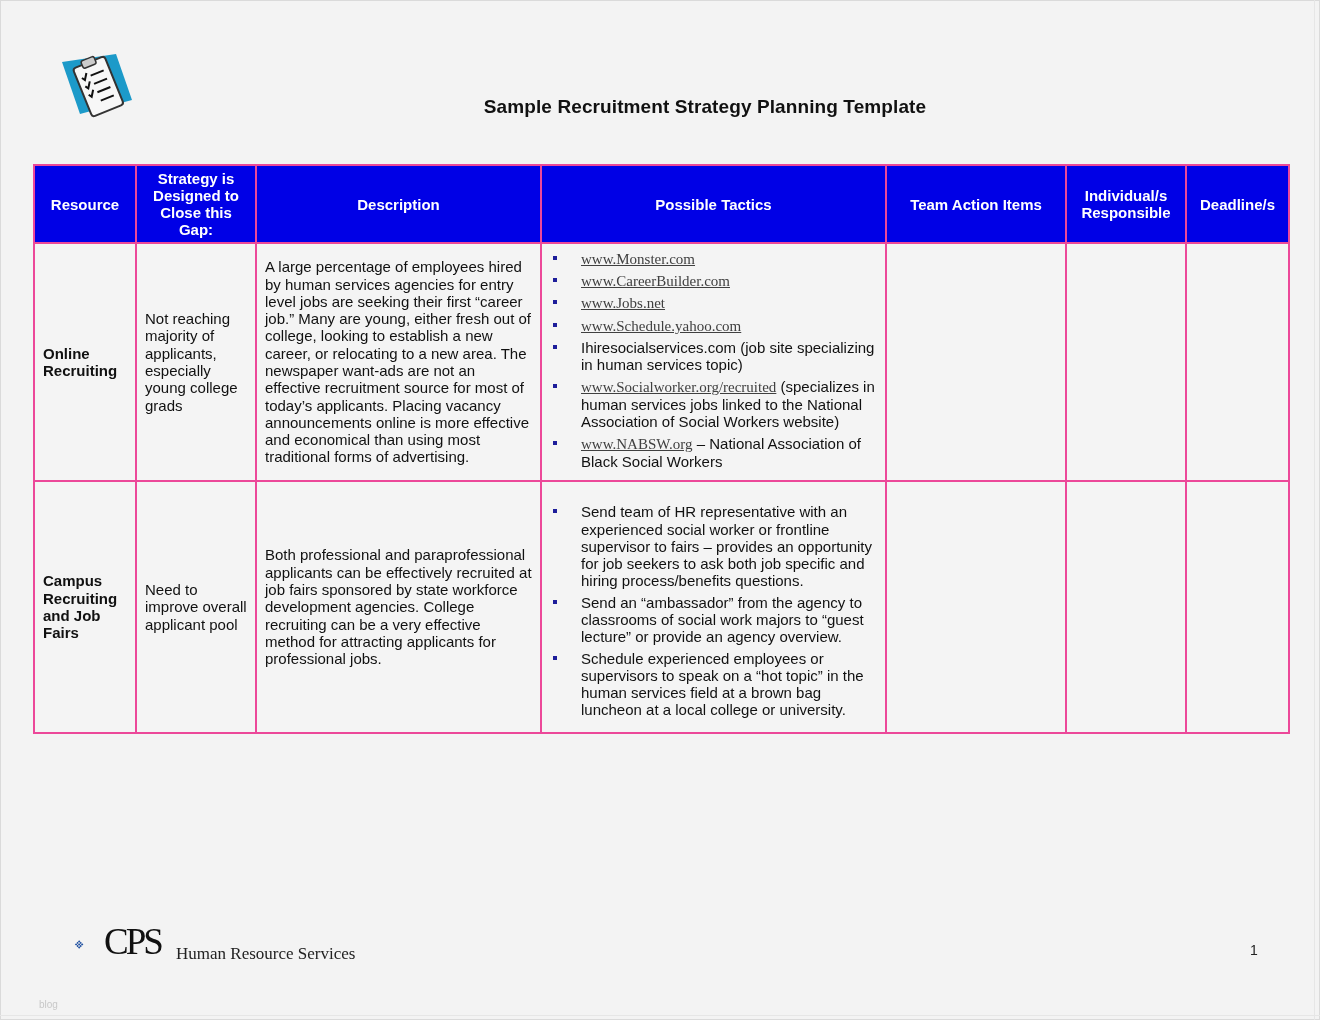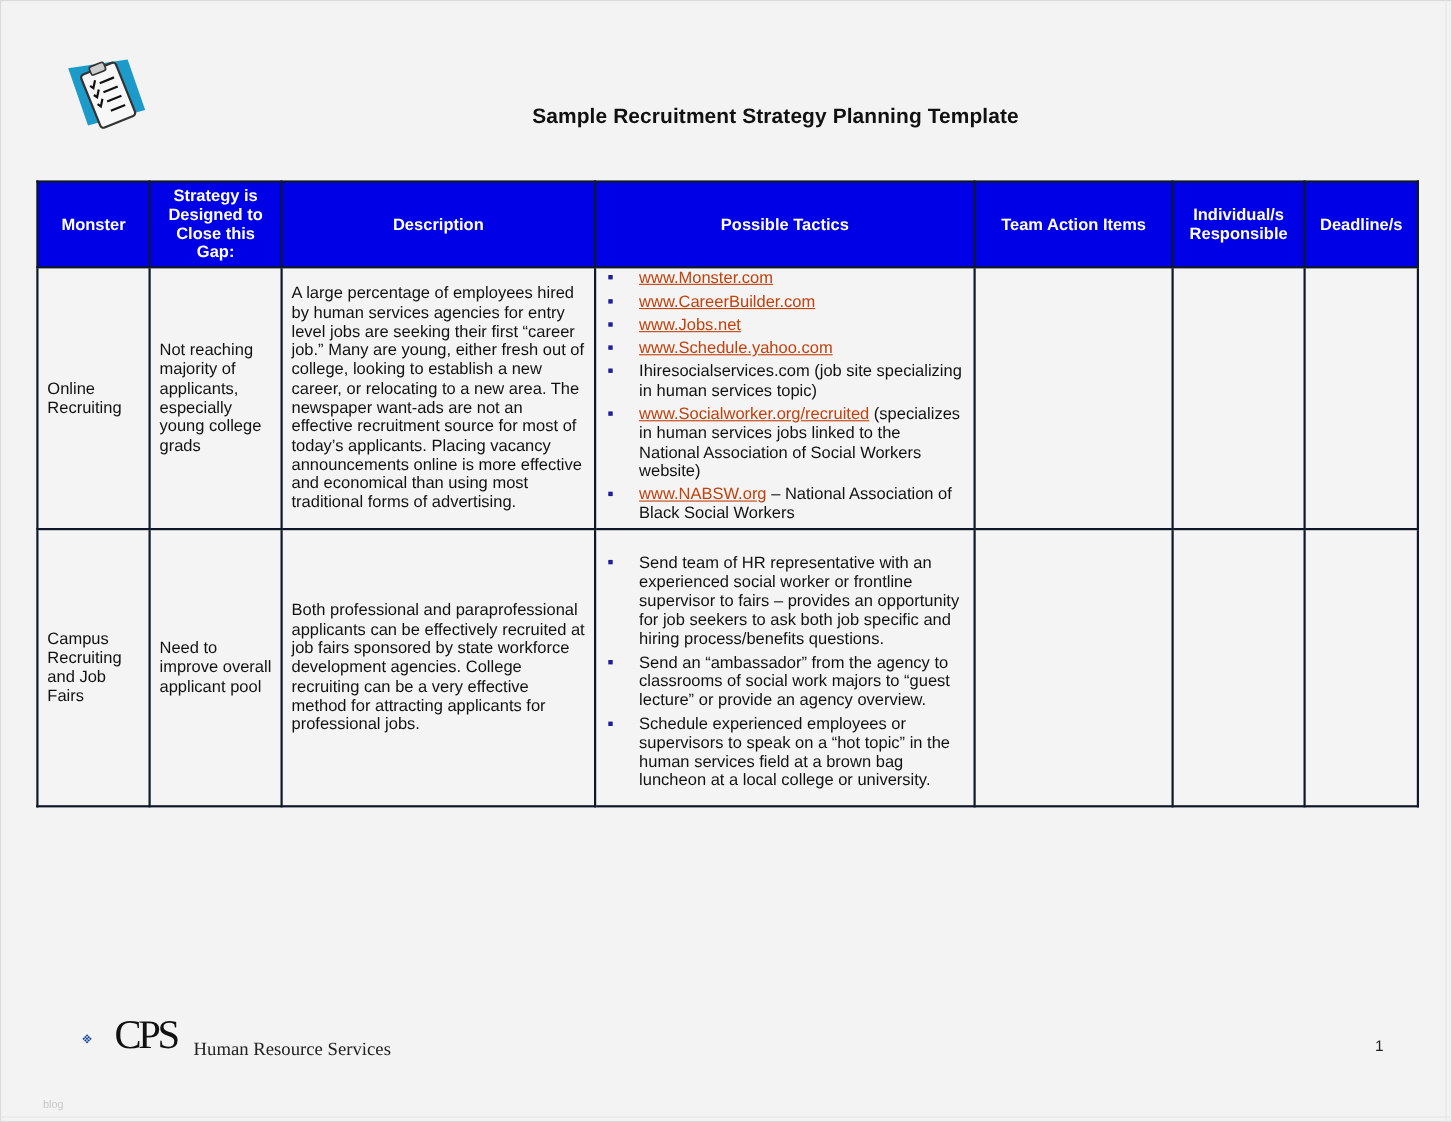--- a/index.html
+++ b/index.html
@@ -22,38 +22,38 @@
   }
   .clipboard-logo { position: absolute; left: 60px; top: 52px; width: 76px; height: 70px; }
   .doc-title {
     position: absolute; left: 0; width: 1410px; top: 96px; text-align: center;
     font-weight: bold; font-size: 19px; color: #111; letter-spacing: 0.1px;
   }
   table.plan {
     position: absolute; left: 33px; top: 164px; width: 1255px;
     border-collapse: collapse; table-layout: fixed;
   }
-  table.plan th, table.plan td { border: 2px solid #0f172a; }
+  table.plan th, table.plan td { border: 2px solid #ec4899; }
   table.plan th {
     background: #0000e6; color: #fff; font-weight: bold; font-size: 15px;
     text-align: center; vertical-align: middle; height: 76px; padding: 0 4px; line-height: 17px;
   }
   table.plan td {
     background: #f4f4f4; vertical-align: middle; font-size: 15px; line-height: 17.3px;
     padding: 0 8px;
   }
   .row1 td { height: 236px; }
   .row2 td { height: 238px; margin-top: 22px; }
-  .strategy-cell { font-weight: normal; }
+  .strategy-cell { font-weight: bold; }
   ul.tactics { list-style: none; margin: 0; padding: 0; }
   ul.tactics li { position: relative; padding-left: 31px; margin: 0 0 4px 0; }
   ul.tactics li::before {
     content: ""; position: absolute; left: 3px; top: 6px; width: 4px; height: 4px; background: #1d1d9a;
   }
-  a.link { color: #c2410c; text-decoration: underline; }
+  a.link { color: #404040; text-decoration: underline; font-family: Liberation Serif, serif; }
   td.tactics-cell { vertical-align: top; padding-top: 3px; }
   td.tactics-cell.r2 { padding-top: 12px; }
   .cps-logo { position: absolute; left: 74px; top: 922px; width: 280px; height: 48px; }
   .cps-text {
     position: absolute; left: 104px; top: 920px; font-family: "Liberation Serif", serif;
     font-size: 37px; letter-spacing: -3px; color: #111; line-height: 44px;
   }
   .cps-sub {
     position: absolute; left: 176px; top: 944px; font-family: "Liberation Serif", serif;
     font-size: 17px; color: #222;
@@ -92,21 +92,21 @@
     <col style="width:102px">
       <col style="width:120px">
       <col style="width:285px">
     <col style="width:345px">
       <col style="width:180px">
       <col style="width:120px">
       <col style="width:103px">
   </colgroup>
   <thead>
     <tr>
-      <th>Monster</th>
+      <th>Resource</th>
       <th>Strategy is Designed to Close this Gap:</th>
       <th>Description</th>
       <th>Possible Tactics</th>
       <th>Team Action Items</th>
       <th>Individual/s Responsible</th>
       <th>Deadline/s</th>
     </tr>
   </thead>
   <tbody>
     <tr class="row1">

